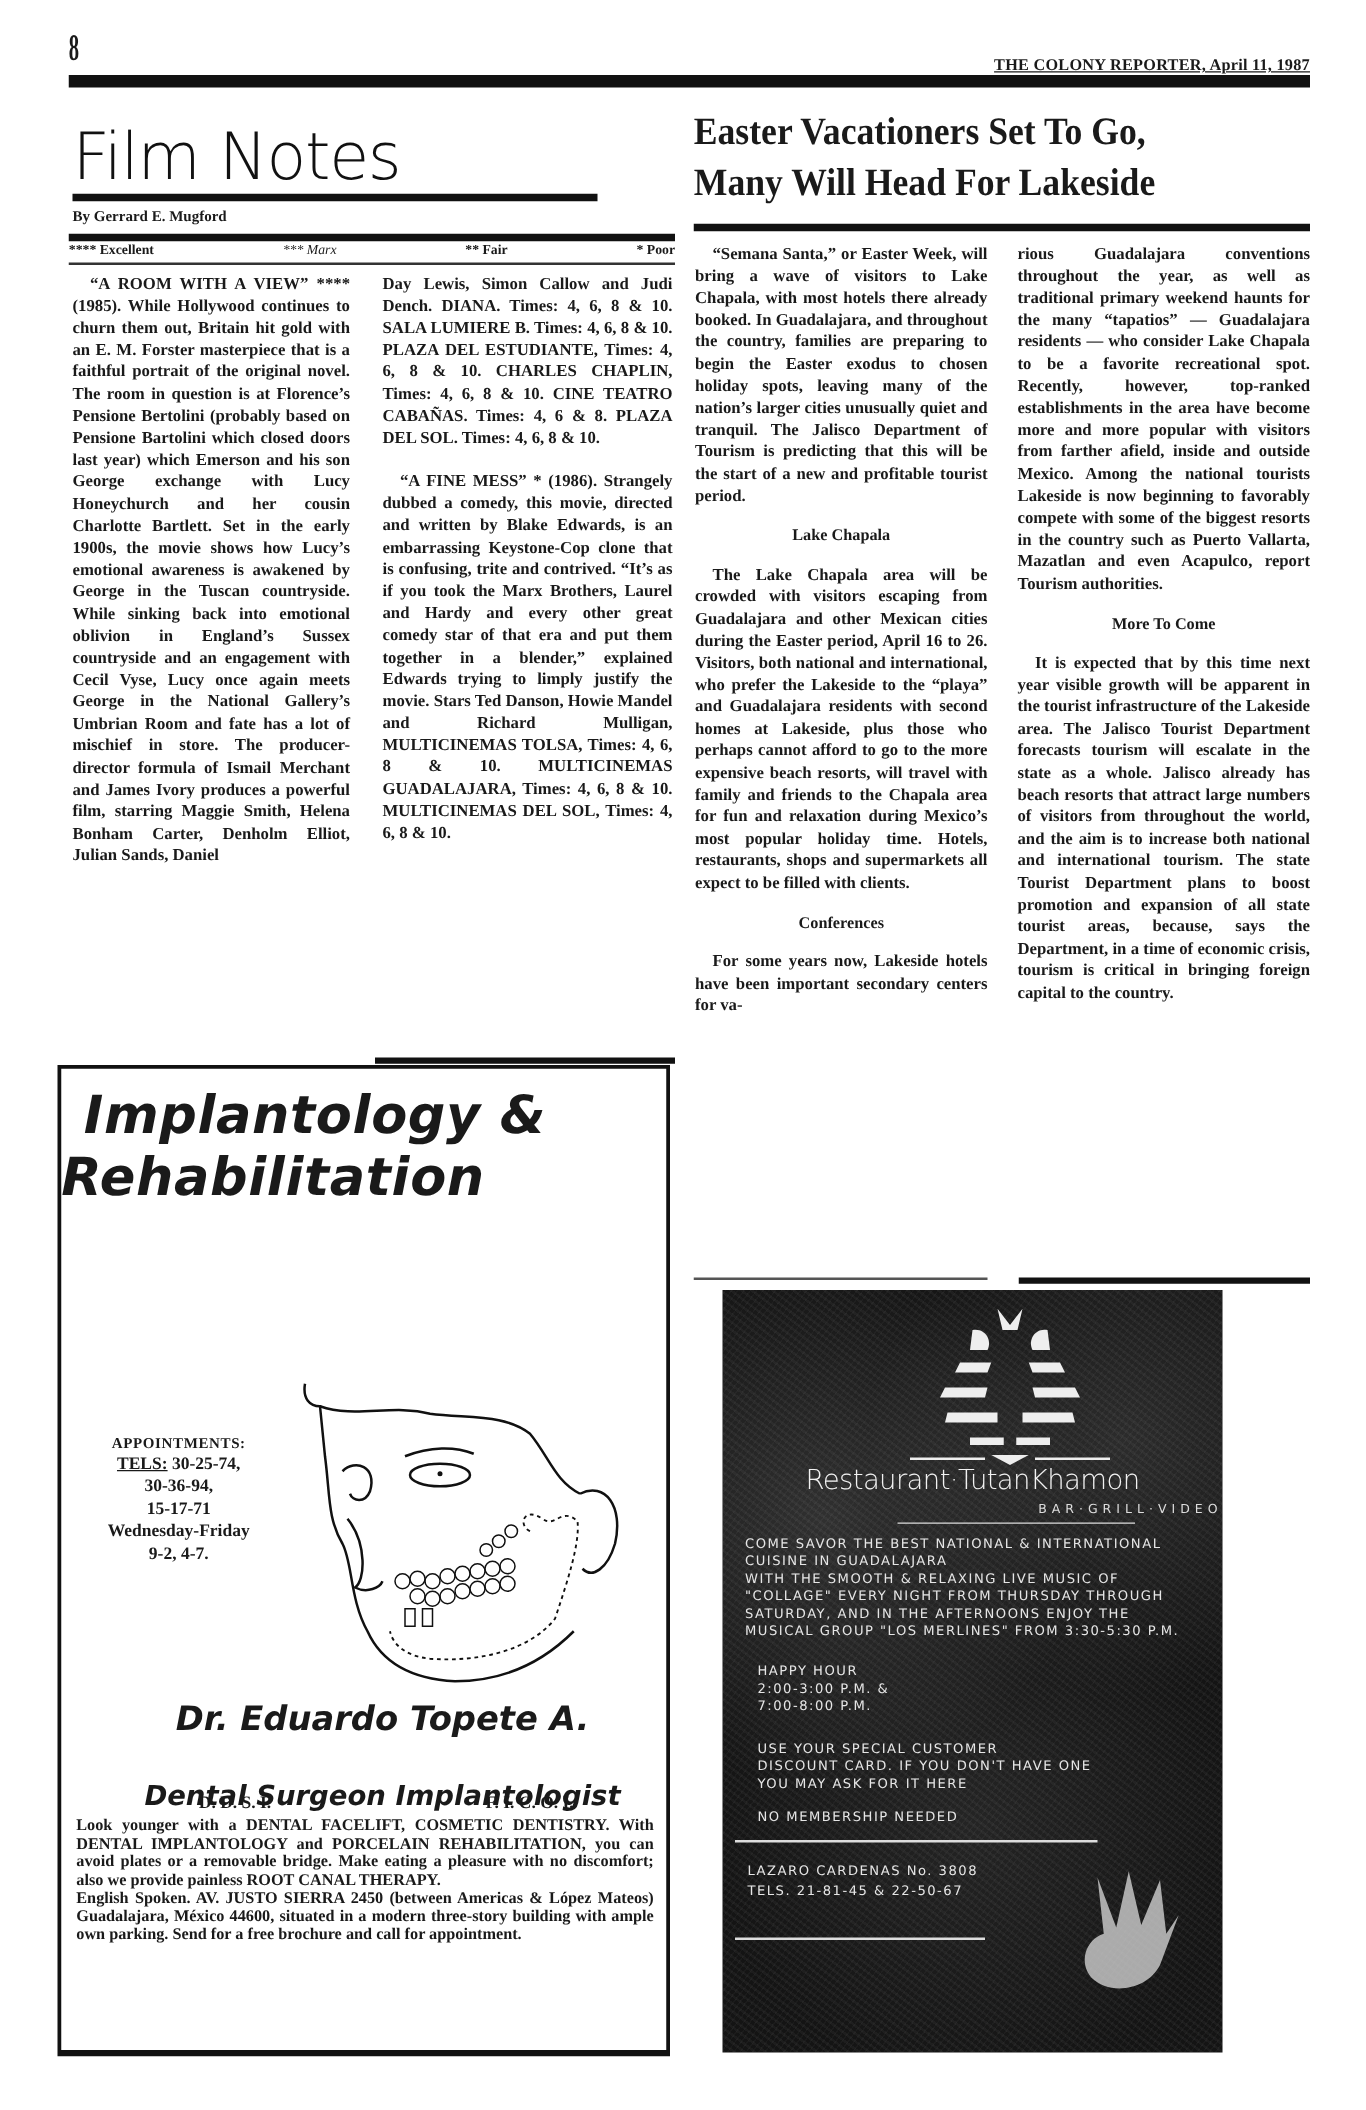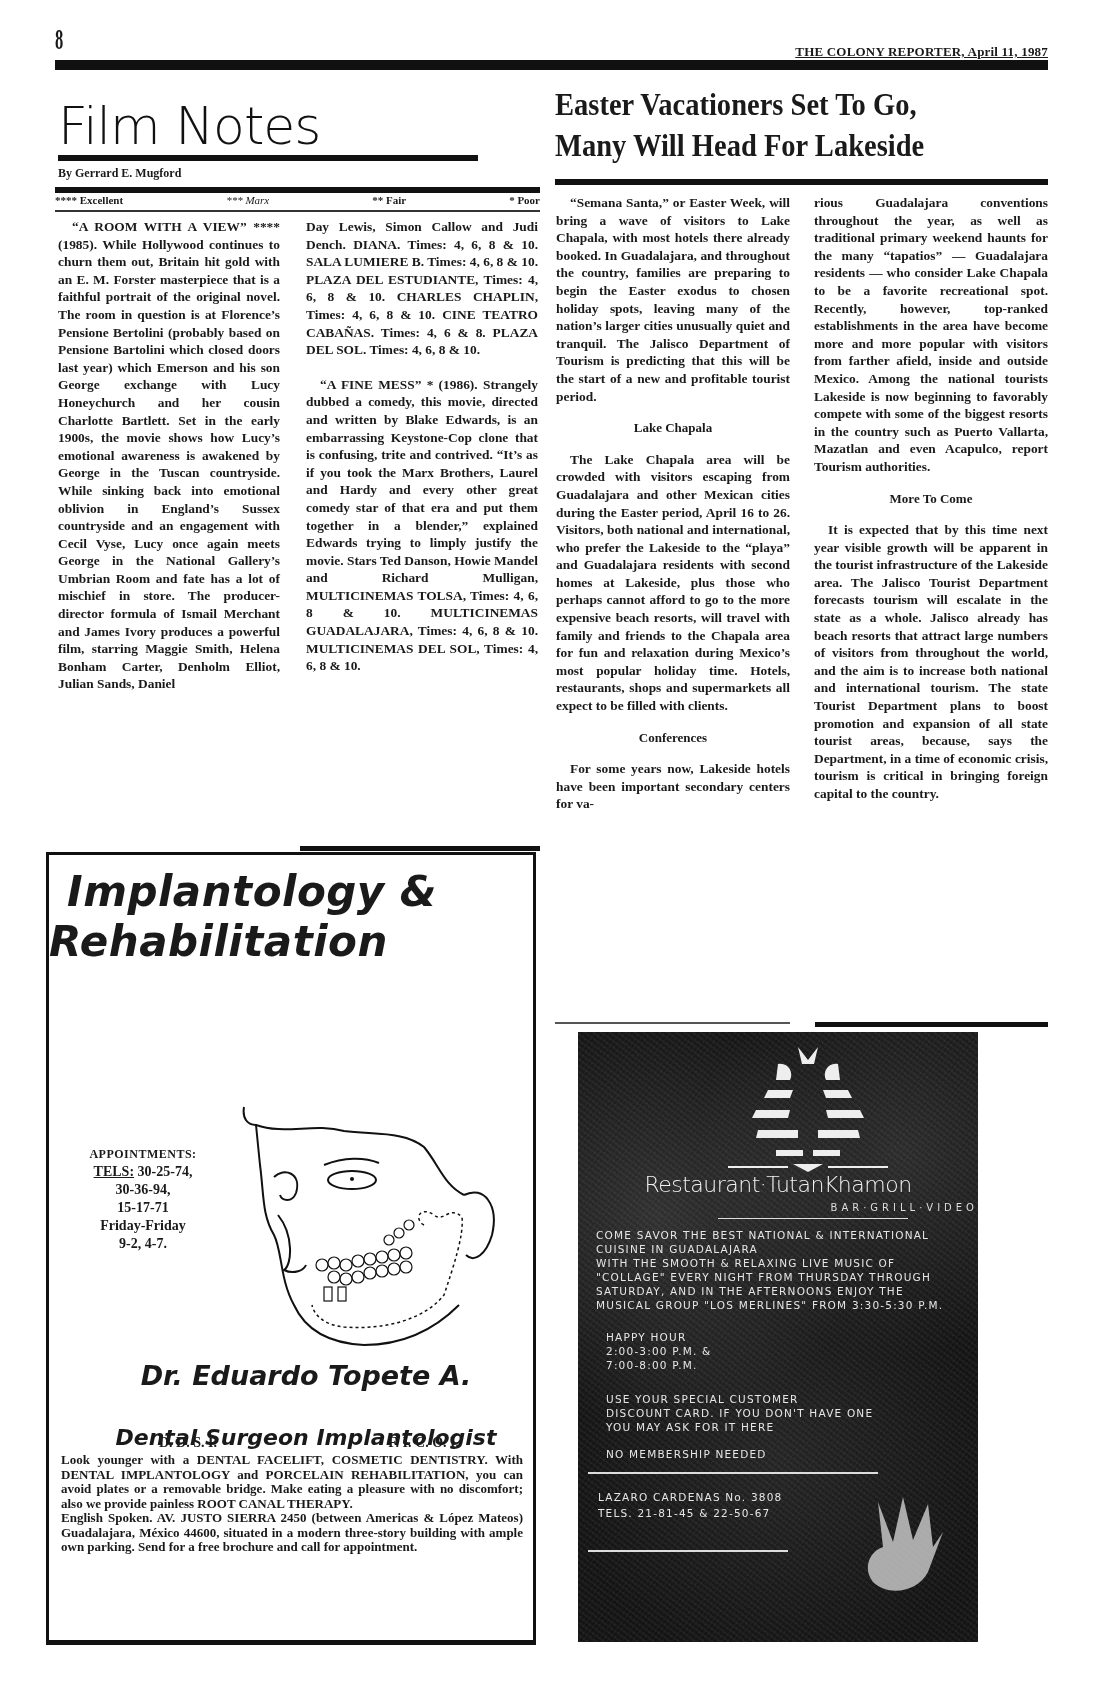--- a/index.html
+++ b/index.html
@@ -114,21 +114,21 @@
 <div class="dental-ad">
   <div class="ad-headline" style="top:12px;">
     <span class="l2">Implantology &amp;</span>
     <span class="l3">Rehabilitation</span>
   </div>
   <div class="appt">
     <div class="label">APPOINTMENTS:</div>
     <div><span style="text-decoration:underline">TELS:</span> <span>30-25-74,</span></div>
     <div>30-36-94,</div>
     <div>15-17-71</div>
-    <div>Friday-Friday</div>
+    <div>Wednesday-Friday</div>
     <div>9-2, 4-7.</div>
   </div>
   <svg class="face" width="270" height="250" viewBox="0 0 270 250">
     <path d="M10 2 C8 14 14 20 22 20 L26 60 C30 90 28 110 40 130 C48 145 46 175 60 200 C70 222 90 238 130 240 C170 240 200 225 225 200" fill="none" stroke="#111" stroke-width="2"></path>
     <path d="M22 20 C50 30 80 18 110 26 C140 30 170 26 190 42 C205 60 210 80 230 90" fill="none" stroke="#111" stroke-width="2"></path>
     <path d="M230 90 C250 80 265 100 258 130 C252 150 240 158 232 150" fill="none" stroke="#111" stroke-width="2"></path>
     <path d="M90 60 C110 52 130 52 145 58" fill="none" stroke="#111" stroke-width="2"></path>
     <ellipse cx="118" cy="75" rx="24" ry="9" fill="none" stroke="#111" stroke-width="2"></ellipse>
     <circle cx="118" cy="74" r="2" fill="#111"></circle>
     <path d="M40 72 C50 62 68 68 62 88 C58 98 48 96 46 90" fill="none" stroke="#111" stroke-width="2"></path>

